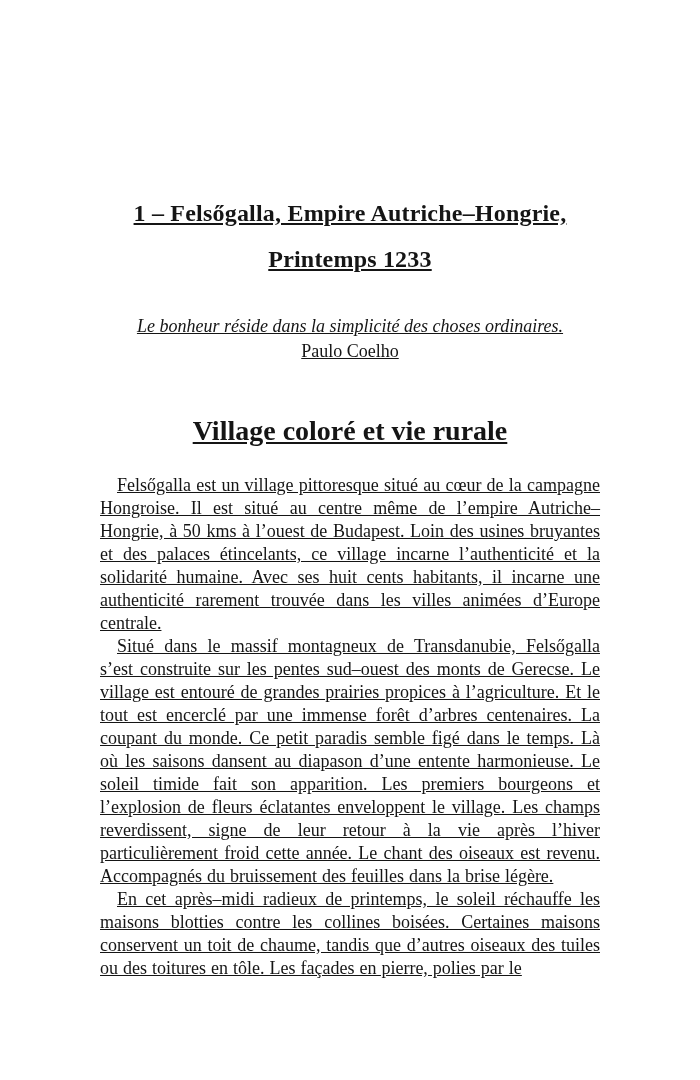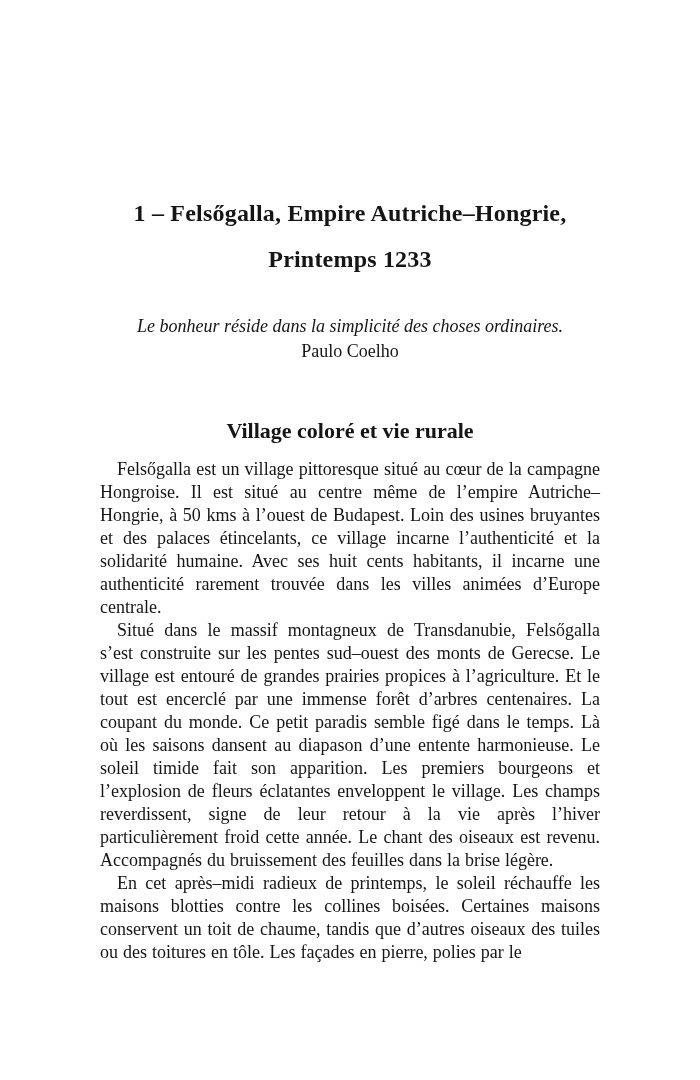--- a/index.html
+++ b/index.html
@@ -11,20 +11,21 @@
     position: relative;
     width: 700px;
     height: 1080px;
     margin: 0 auto;
     background: #ffffff;
     color: #151515;
     font-family: "Liberation Serif", serif;
     box-sizing: border-box;
     padding: 190px 100px 0 100px;
     overflow: hidden;
+    text-decoration: underline;
   }
   .chapter-title {
     margin: 0 auto;
     max-width: 500px;
     text-align: center;
     font-size: 24px;
     font-weight: bold;
     line-height: 46px;
     letter-spacing: 0.2px;
   }
@@ -41,26 +42,26 @@
     font-style: italic;
     display: block;
   }
   .epigraph-author {
     font-style: normal;
     display: block;
   }
   .section-heading {
     margin: 54px 0 0 0;
     text-align: center;
-    font-size: 22px;
+    font-size: 28px;
     font-weight: bold;
     line-height: 26px;
   }
   .body-text {
-    margin-top: 14px;
+    margin-top: 30px;
   }
   .body-text p {
     margin: 0;
     font-size: 18px;
     line-height: 23px;
     text-align: justify;
     text-indent: 17px;
     word-spacing: 0.5px;
   }
 </style>

